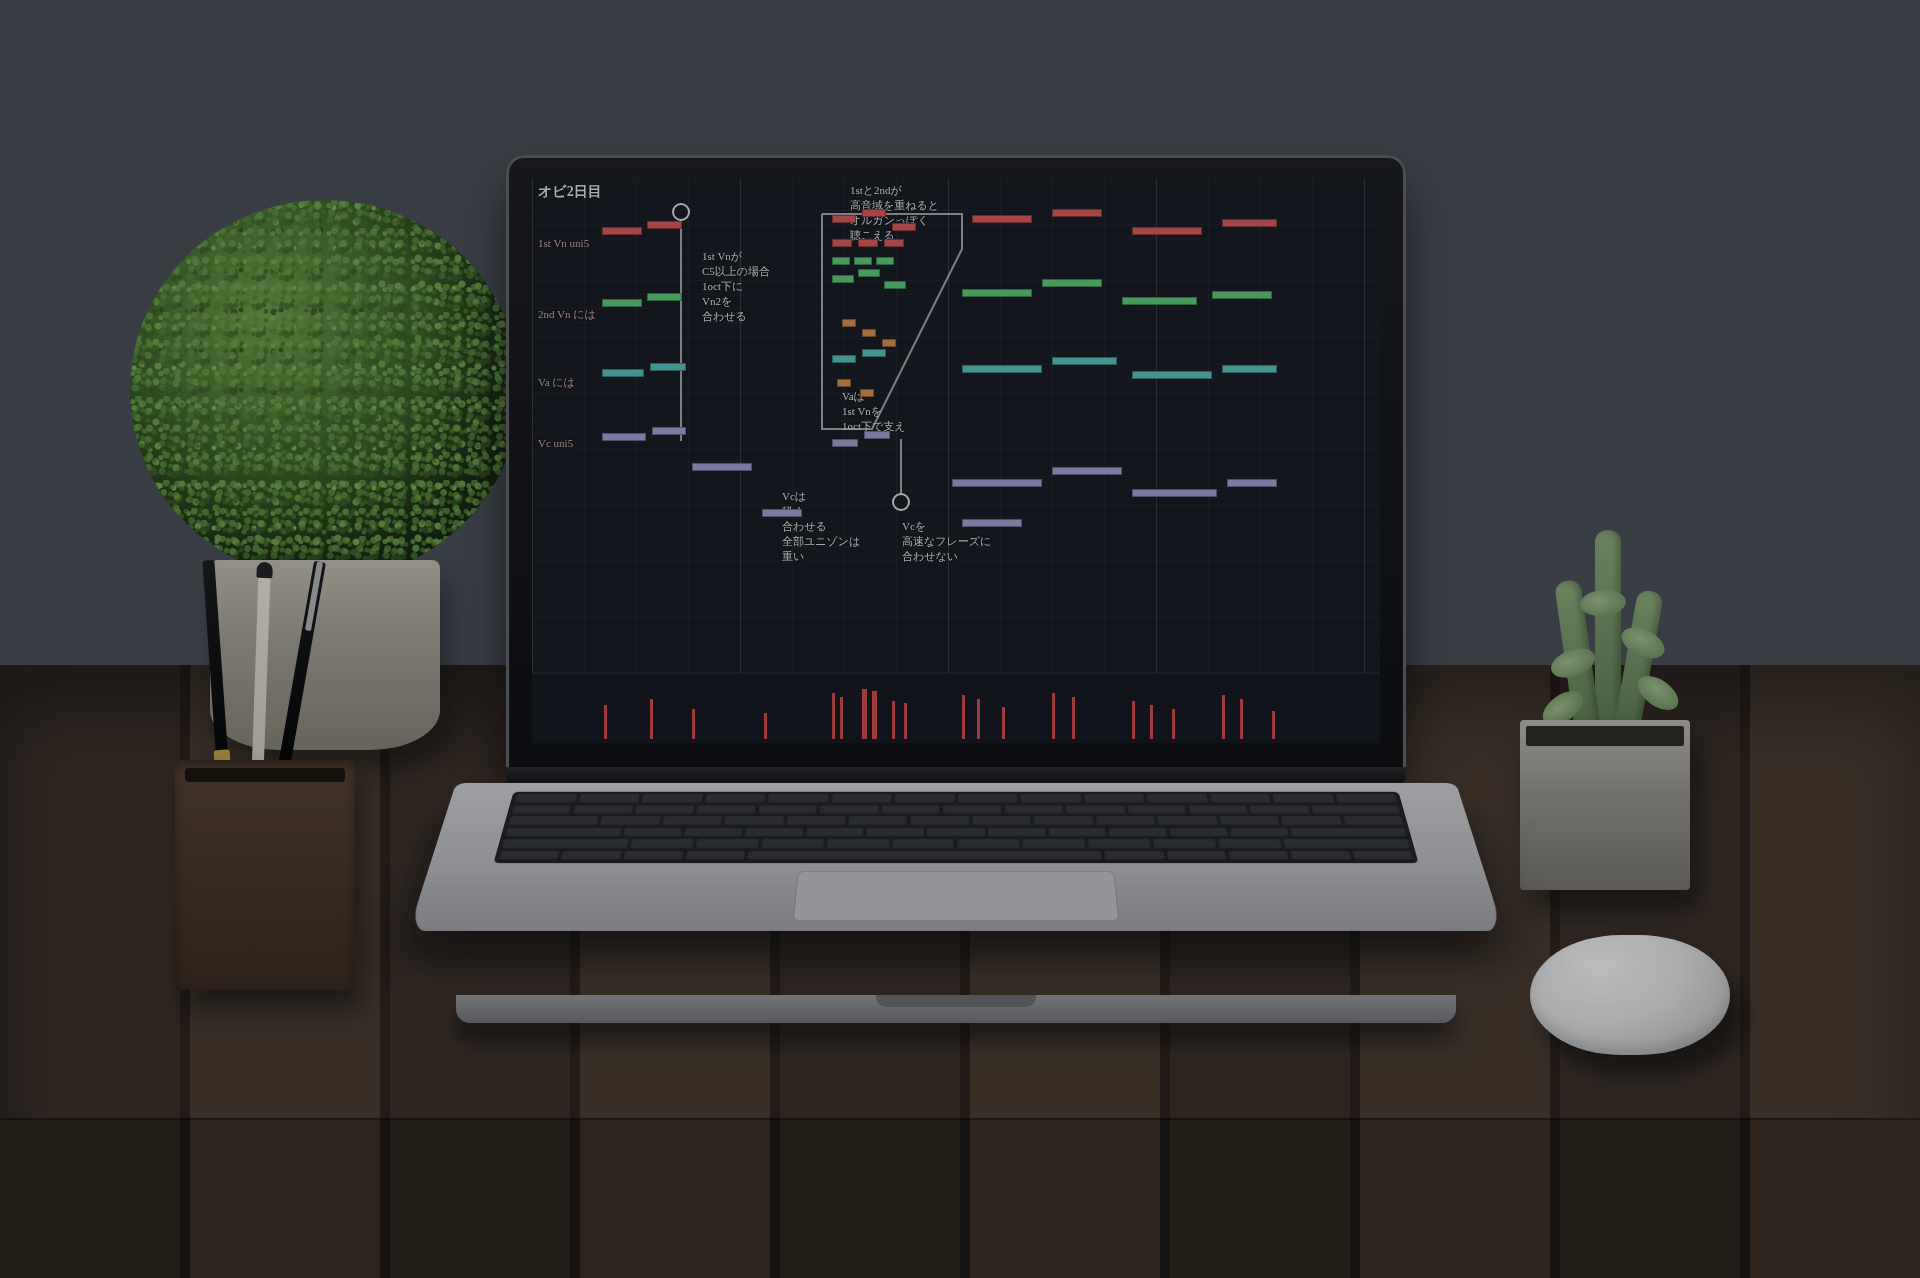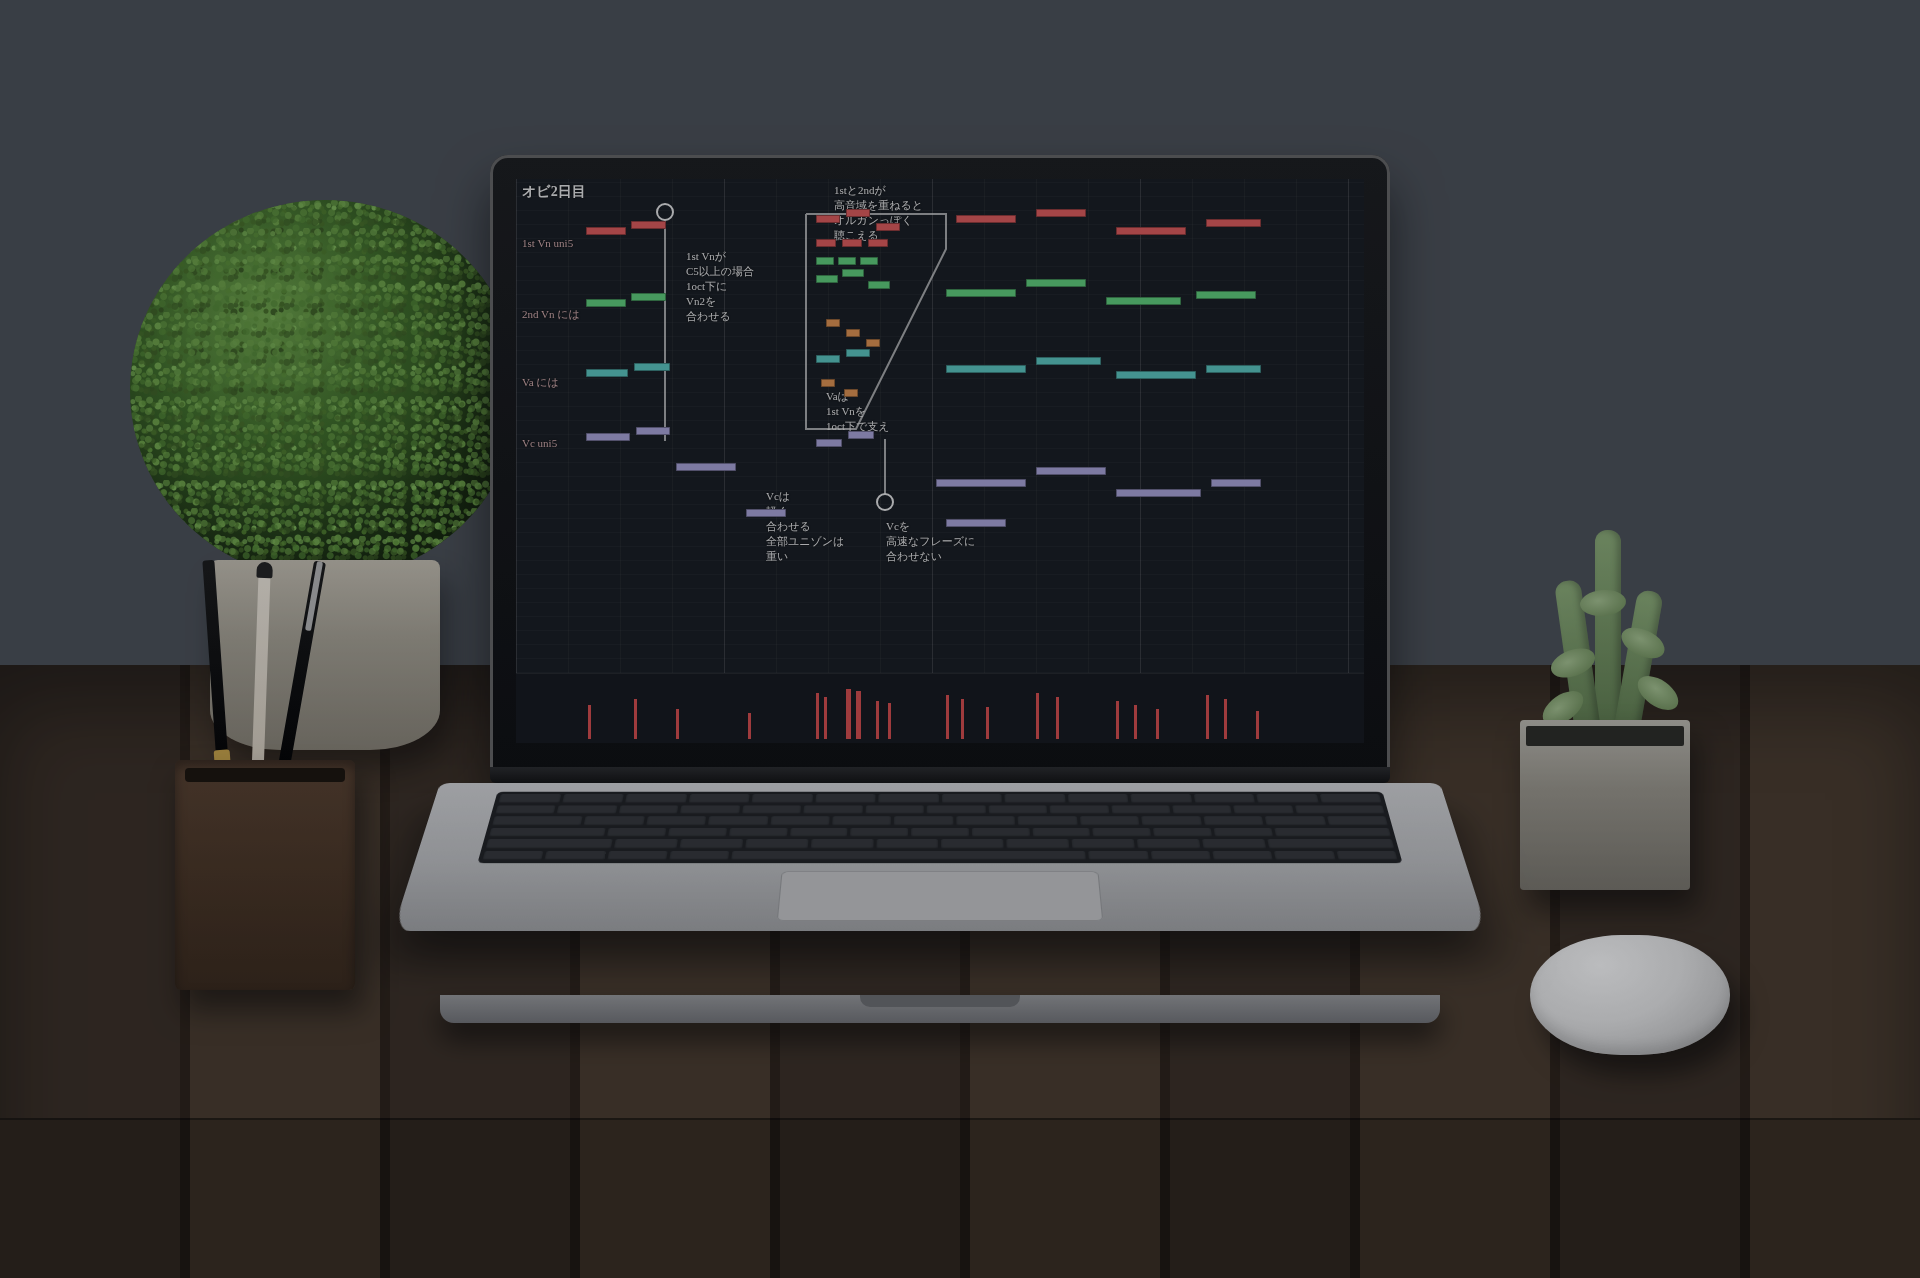--- a/index.html
+++ b/index.html
@@ -150,21 +150,21 @@
     left: 1530px; top: 935px;
     width: 200px; height: 120px;
     background: radial-gradient(ellipse at 35% 25%, #ffffff 0%, #e9e9e9 45%, #c7c7c7 80%);
     border-radius: 50% / 55%;
     box-shadow: 12px 20px 25px rgba(0,0,0,0.5), inset 0 -8px 12px rgba(0,0,0,0.12);
   }
 
   
   .laptop {
     position: absolute;
-    left: 440px; top: 155px;
+    left: 456px; top: 155px;
     width: 1000px; height: 940px;
   }
   .lid {
     position: absolute;
     top: 0; left: 50px; width: 900px; height: 620px;
     background: linear-gradient(#1b1c1e, #0c0d0f);
     border-radius: 18px 18px 6px 6px;
     box-shadow: 0 0 0 3px #666 inset, 0 30px 50px rgba(0,0,0,.55);
   }
   .screen {

